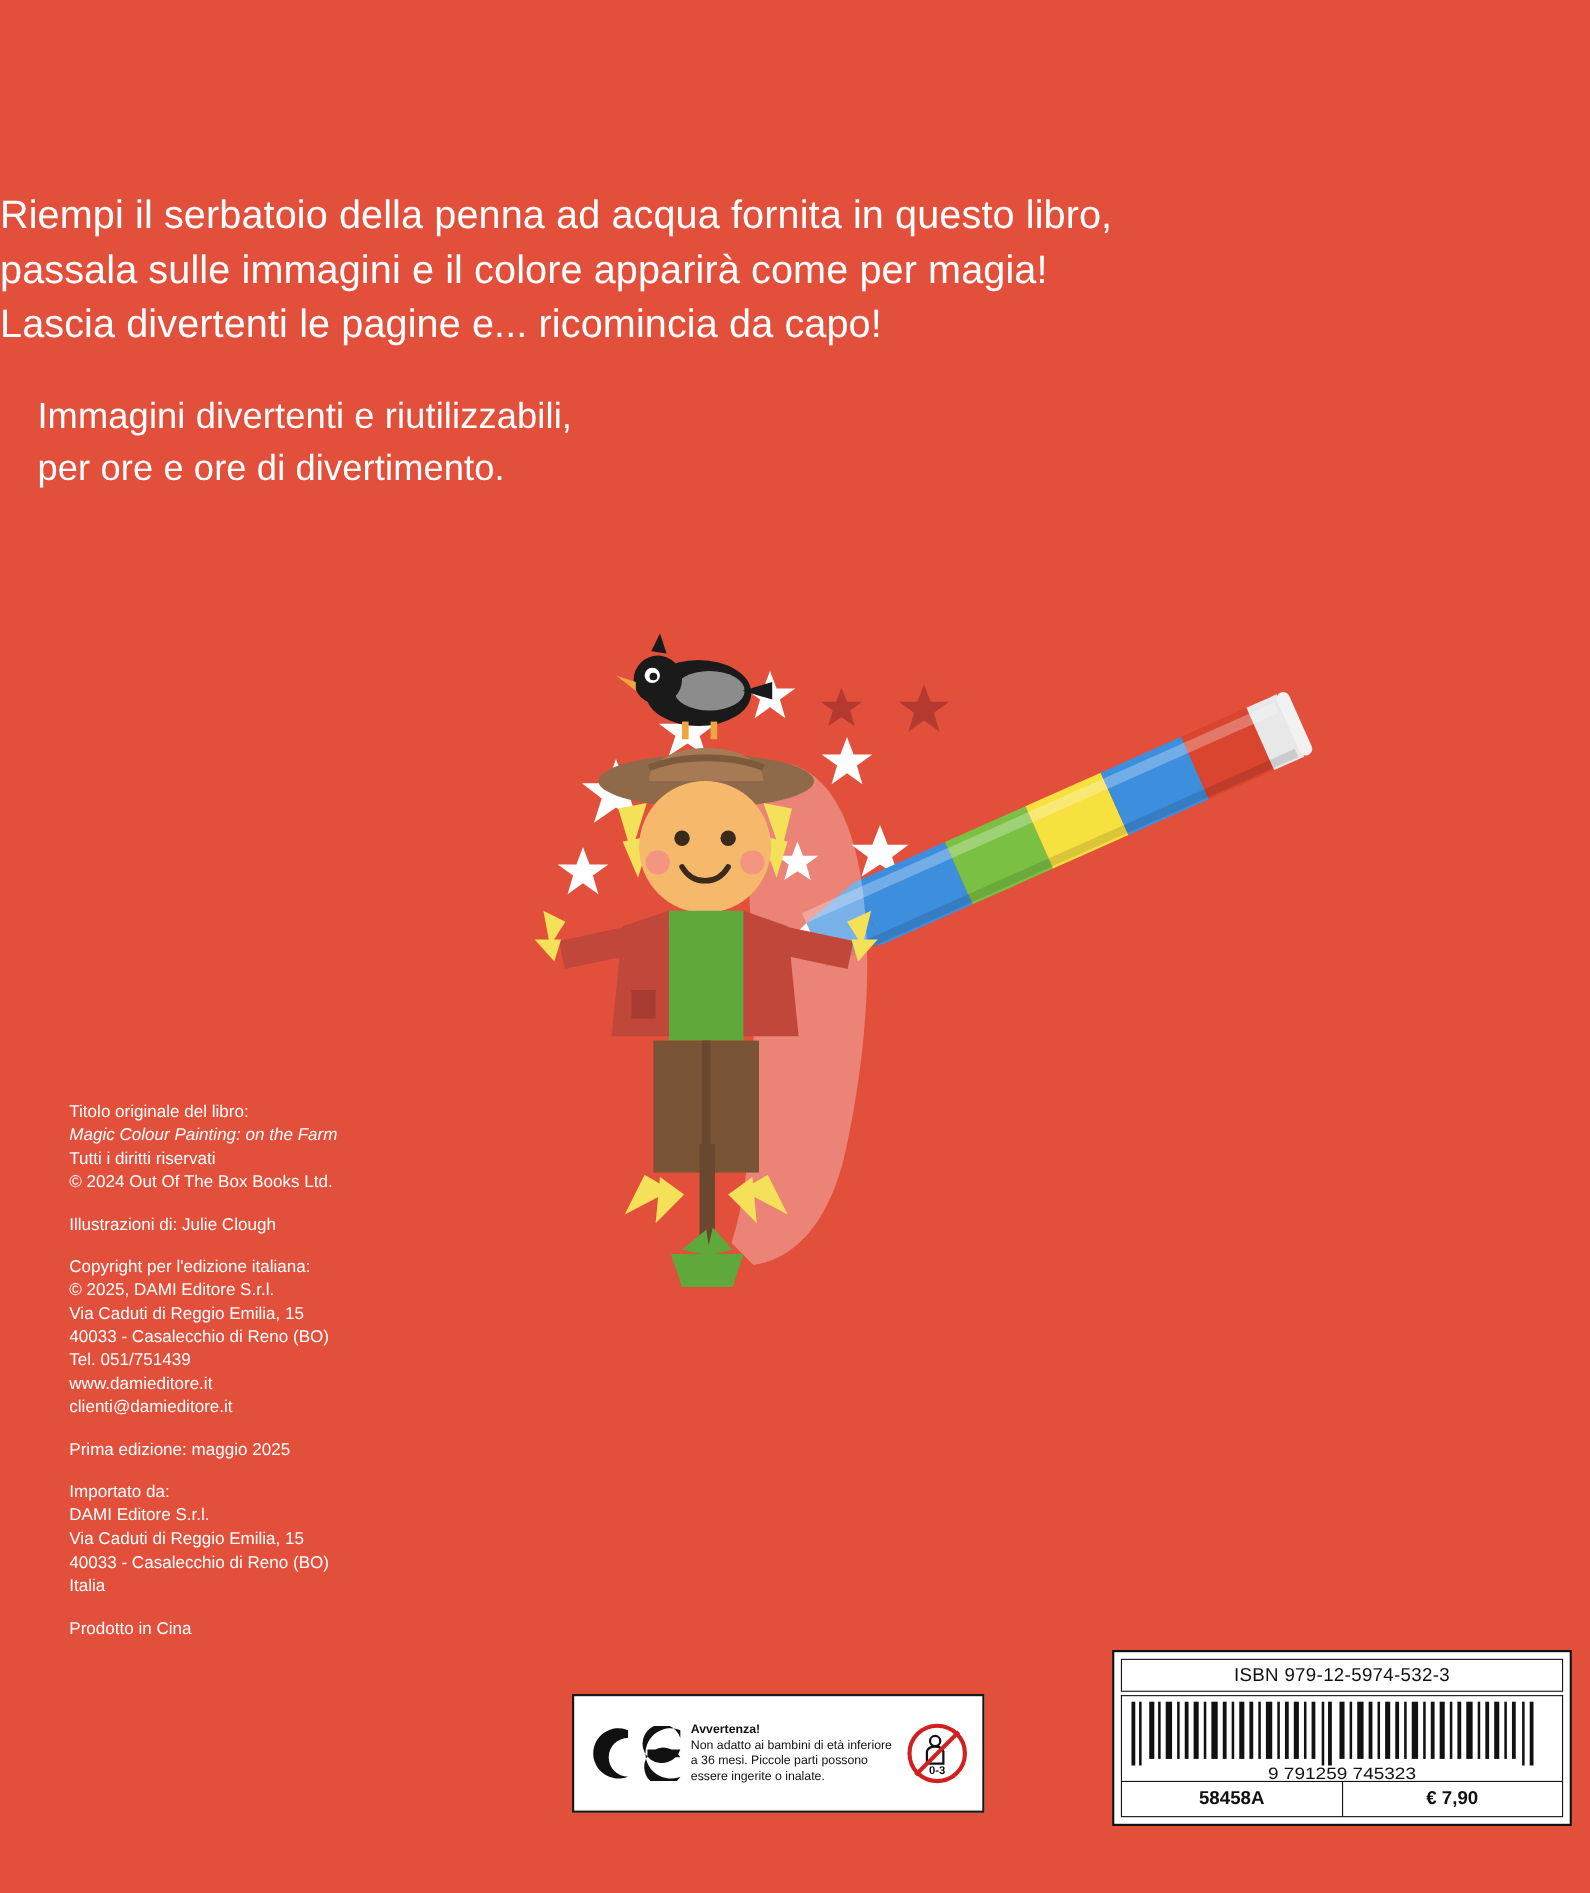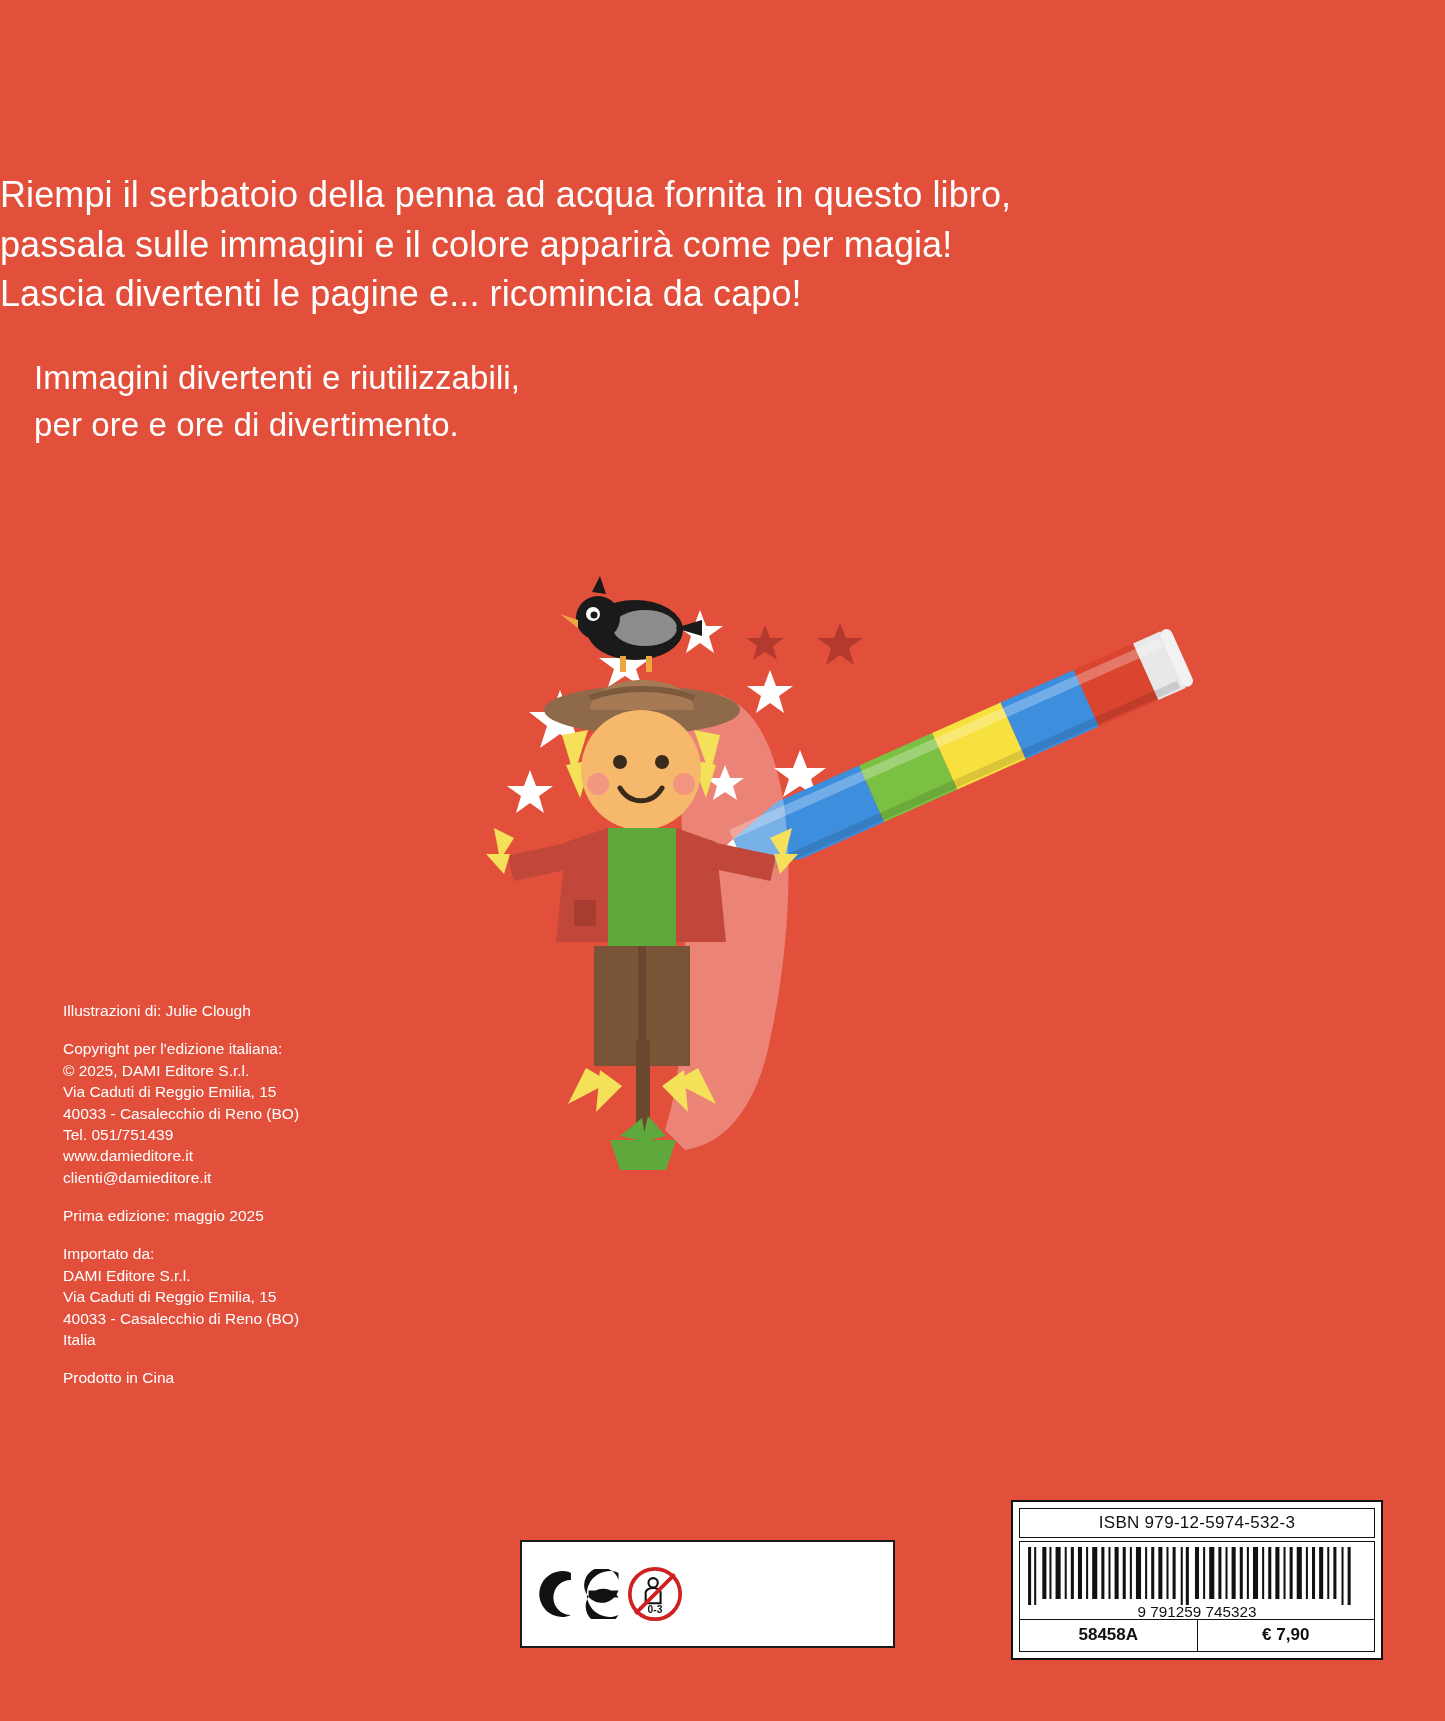--- a/index.html
+++ b/index.html
@@ -99,21 +99,21 @@
     display: flex;
     align-items: center;
     justify-content: center;
   }
 
   
   .isbn-box {
     position: absolute;
     left: 1011px;
     top: 1500px;
-    width: 372px;
+    width: 418px;
     background: #ffffff;
     border: 2px solid #111;
     box-sizing: border-box;
     padding: 6px 6px 0 6px;
   }
   .isbn-line {
     border: 1.5px solid #111;
     font-size: 17px;
     text-align: center;
     padding: 4px 0 4px 0;
@@ -261,33 +261,40 @@
 
       <rect x="166" y="470" width="14" height="110" fill="#6a4830"></rect>
       <polygon points="140,570 206,570 196,600 150,600" fill="#5fa83c"></polygon>
       <polygon points="150,566 172,548 176,572" fill="#5fa83c"></polygon>
       <polygon points="196,566 178,546 172,572" fill="#5fa83c"></polygon>
     </g>
   </svg>
 </div>
 
 <div class="colophon" id="colophon">
+    <p><span>Titolo originale del libro:</span><br><span class="it">Magic Colour Painting: on the Farm</span><br><span>Tutti i diritti riservati</span><br><span>© 2024 Out Of The Box Books Ltd.</span></p>
     <p><span>Illustrazioni di: Julie Clough</span></p>
     <p><span>Copyright per l'edizione italiana:</span><br><span>© 2025, DAMI Editore S.r.l.</span><br><span>Via Caduti di Reggio Emilia, 15</span><br><span>40033 - Casalecchio di Reno (BO)</span><br><span>Tel. 051/751439</span><br><span>www.damieditore.it</span><br><span>clienti@damieditore.it</span></p>
     <p><span>Prima edizione: maggio 2025</span></p>
     <p><span>Importato da:</span><br><span>DAMI Editore S.r.l.</span><br><span>Via Caduti di Reggio Emilia, 15</span><br><span>40033 - Casalecchio di Reno (BO)</span><br><span>Italia</span></p>
     <p><span>Prodotto in Cina</span></p>
   </div>
 
 <div class="ce-box">
   <div class="ce-mark">
     <svg viewBox="0 0 100 56" width="88" height="50" xmlns="http://www.w3.org/2000/svg">
       <path d="M42 4 A26 26 0 1 0 42 52 A20 20 0 1 1 42 12 Z" fill="#111"></path>
       <path d="M96 4 A26 26 0 1 0 96 52 A20 20 0 1 1 96 32 L62 32 L62 24 L96 24 A20 20 0 1 1 96 12 Z" fill="#111"></path>
     </svg>
+  </div>
+  <div class="ce-text">
+    <b>Avvertenza!</b><br>
+    <span>Non adatto ai bambini di età inferiore</span><br>
+    <span>a 36 mesi. Piccole parti possono</span><br>
+    <span>essere ingerite o inalate.</span>
   </div>
   <div class="age-mark">
     <svg viewBox="0 0 60 60" width="56" height="56" xmlns="http://www.w3.org/2000/svg">
       <circle cx="30" cy="30" r="27" fill="#ffffff" stroke="#d02020" stroke-width="4"></circle>
       <g fill="none" stroke="#111" stroke-width="2.2">
         <circle cx="28" cy="18" r="5"></circle>
         <path d="M20 28 C22 22 34 22 36 28 L36 40 L20 40 Z"></path>
       </g>
       <text x="30" y="50" font-family="Liberation Sans, sans-serif" font-size="11" font-weight="bold" text-anchor="middle" fill="#111">0-3</text>
       <line x1="9" y1="51" x2="51" y2="9" stroke="#d02020" stroke-width="4"></line>

